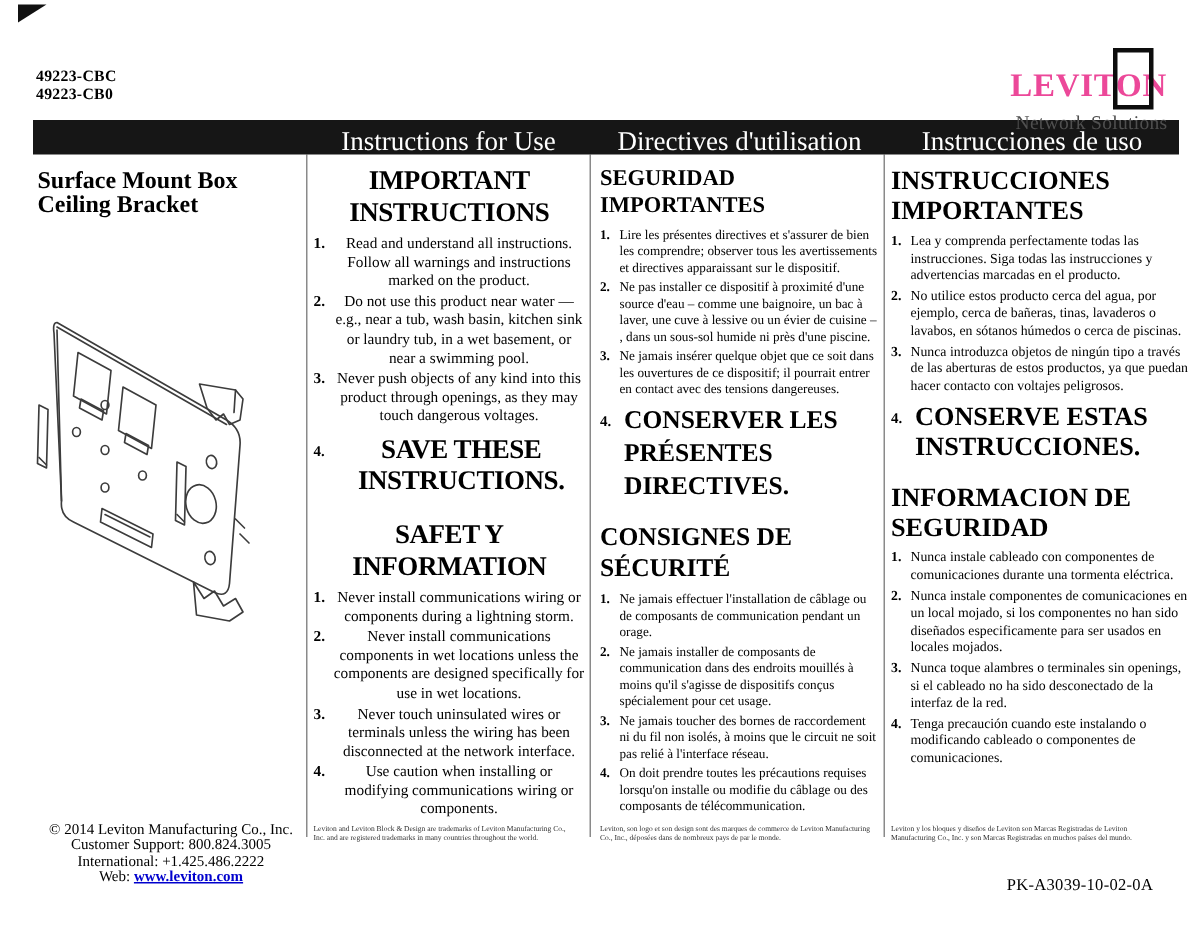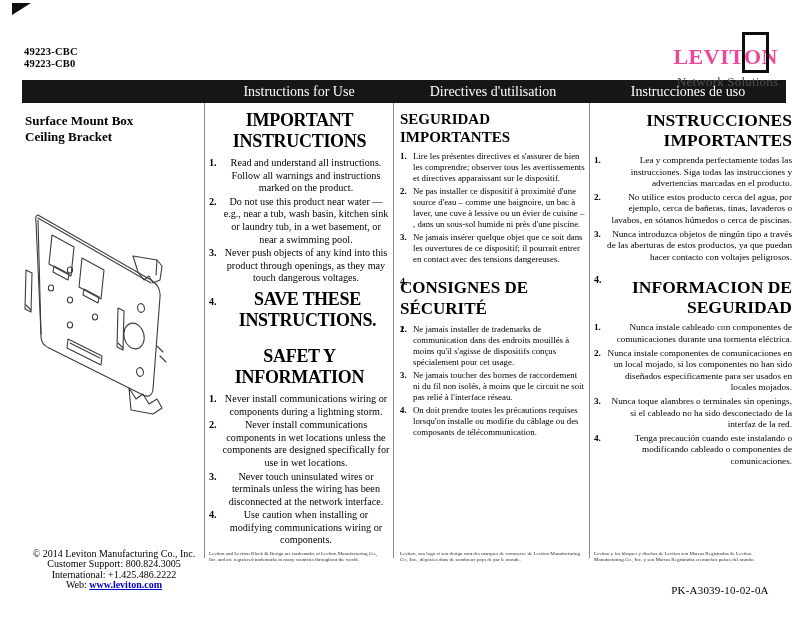--- a/index.html
+++ b/index.html
@@ -20,40 +20,40 @@
   .logo .brand { position:absolute; right:17px; top:4px; font-size:22px; font-weight:bold;
     letter-spacing:0.5px; color:#ec4899; }
   .logo .o-square { position:absolute; left:87px; top:-8px; width:21px; height:35px;
     border:3px solid #0d0d0d; background:transparent; }
   .tagline { position:absolute; left:677px; top:74px; font-size:13px; color:#4f4f4f;
     z-index:3; letter-spacing:0.2px; }
 
   
   .black-bar { position:absolute; left:22px; top:80px; width:764px; height:23px;
     background:#161616; z-index:1; }
-  .bar-label { position:absolute; top:84px; color:#fff; font-size:14px; z-index:2;
+  .bar-label { position:absolute; top:84px; color:#fff; font-size:18px; z-index:2;
     text-align:center; }
   .bar-l1 { left:205px; width:188px; }
   .bar-l2 { left:397px; width:192px; }
   .bar-l3 { left:590px; width:196px; }
 
   
   .vline { position:absolute; top:103px; width:1px; height:455px; background:#8a8a8a; }
   .vl1 { left:204px; } .vl2 { left:393px; } .vl3 { left:589px; }
 
-  .product-title { position:absolute; left:25px; top:113px; font-size:13px;
+  .product-title { position:absolute; left:25px; top:113px; font-size:16px;
     font-weight:bold; line-height:16px; }
 
   .drawing { position:absolute; left:10px; top:186px; width:192px; height:242px; }
 
   
   .col { position:absolute; top:110px; }
   .col-en { left:209px; width:181px;text-align:center; }
   .col-fr { left:400px; width:186px; }
-  .col-es { left:594px; width:198px;text-align:right; }
+  .col-es { left:594px; width:198px; }
 
   .col-title { font-weight:bold; }
   .col-en .col-title { font-size:18px; line-height:21px; letter-spacing:-0.3px; margin-bottom:5px; }
   .col-fr .col-title1 { font-size:15px; line-height:18px; margin-bottom:5px; font-weight:bold; }
   .col-fr .col-title2 { font-size:17px; line-height:21px; margin-top:12px; margin-bottom:5px; font-weight:bold; }
   .col-es .col-title { font-size:17.5px; line-height:20px; margin-bottom:5px; }
   .col-en .t2 { margin-top:15px; }
   .col-es .t2 { margin-top:14px; }
 
   .item { position:relative; padding-left:13px; }
@@ -192,28 +192,30 @@
     <div class="item">
       <span class="num">2.</span>
       <span class="txt">Ne pas installer ce dispositif à proximité d'une source d'eau – comme une baignoire, un bac à laver, une cuve à lessive ou un évier de cuisine – , dans un sous-sol humide ni près d'une piscine.</span>
     </div>
     <div class="item">
       <span class="num">3.</span>
       <span class="txt">Ne jamais insérer quelque objet que ce soit dans les ouvertures de ce dispositif; il pourrait entrer en contact avec des tensions dangereuses.</span>
     </div>
     <div class="item big">
       <span class="num">4.</span>
+      <span class="txt">CONSERVER LES PRÉSENTES DIRECTIVES.</span>
     </div>
     <div class="col-title2">CONSIGNES DE SÉCURITÉ</div>
     <div class="item">
       <span class="num">1.</span>
-    </div>
-    <div class="item">
-      <span class="num">2.</span>
-      <span class="txt">Ne jamais installer de trademarks de communication dans des endroits mouillés à moins qu'il s'agisse de dispositifs conçus spécialement pour cet usage.</span>
+      <span class="txt">Ne jamais effectuer l'installation de câblage ou de composants de communication pendant un orage.</span>
+    </div>
+    <div class="item">
+      <span class="num">2.</span>
+      <span class="txt">Ne jamais installer de composants de communication dans des endroits mouillés à moins qu'il s'agisse de dispositifs conçus spécialement pour cet usage.</span>
     </div>
     <div class="item">
       <span class="num">3.</span>
       <span class="txt">Ne jamais toucher des bornes de raccordement ni du fil non isolés, à moins que le circuit ne soit pas relié à l'interface réseau.</span>
     </div>
     <div class="item">
       <span class="num">4.</span>
       <span class="txt">On doit prendre toutes les précautions requises lorsqu'on installe ou modifie du câblage ou des composants de télécommunication.</span>
     </div>
   </div>
@@ -227,20 +229,21 @@
     <div class="item">
       <span class="num">2.</span>
       <span class="txt">No utilice estos producto cerca del agua, por ejemplo, cerca de bañeras, tinas, lavaderos o lavabos, en sótanos húmedos o cerca de piscinas.</span>
     </div>
     <div class="item">
       <span class="num">3.</span>
       <span class="txt">Nunca introduzca objetos de ningún tipo a través de las aberturas de estos productos, ya que puedan hacer contacto con voltajes peligrosos.</span>
     </div>
     <div class="item big">
       <span class="num">4.</span>
+      <span class="txt">CONSERVE ESTAS INSTRUCCIONES.</span>
     </div>
     <div class="col-title t2">INFORMACION DE SEGURIDAD</div>
     <div class="item">
       <span class="num">1.</span>
       <span class="txt">Nunca instale cableado con componentes de comunicaciones durante una tormenta eléctrica.</span>
     </div>
     <div class="item">
       <span class="num">2.</span>
       <span class="txt">Nunca instale componentes de comunicaciones en un local mojado, si los componentes no han sido diseñados especificamente para ser usados en locales mojados.</span>
     </div>

